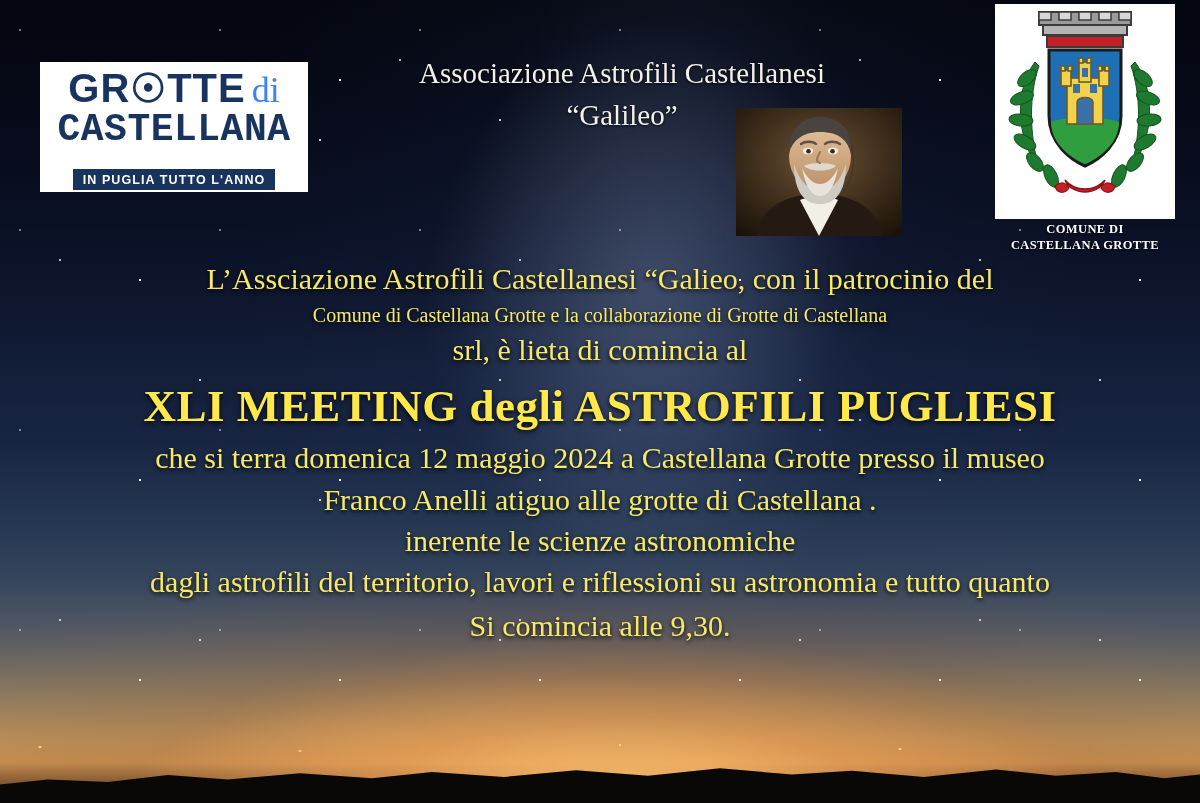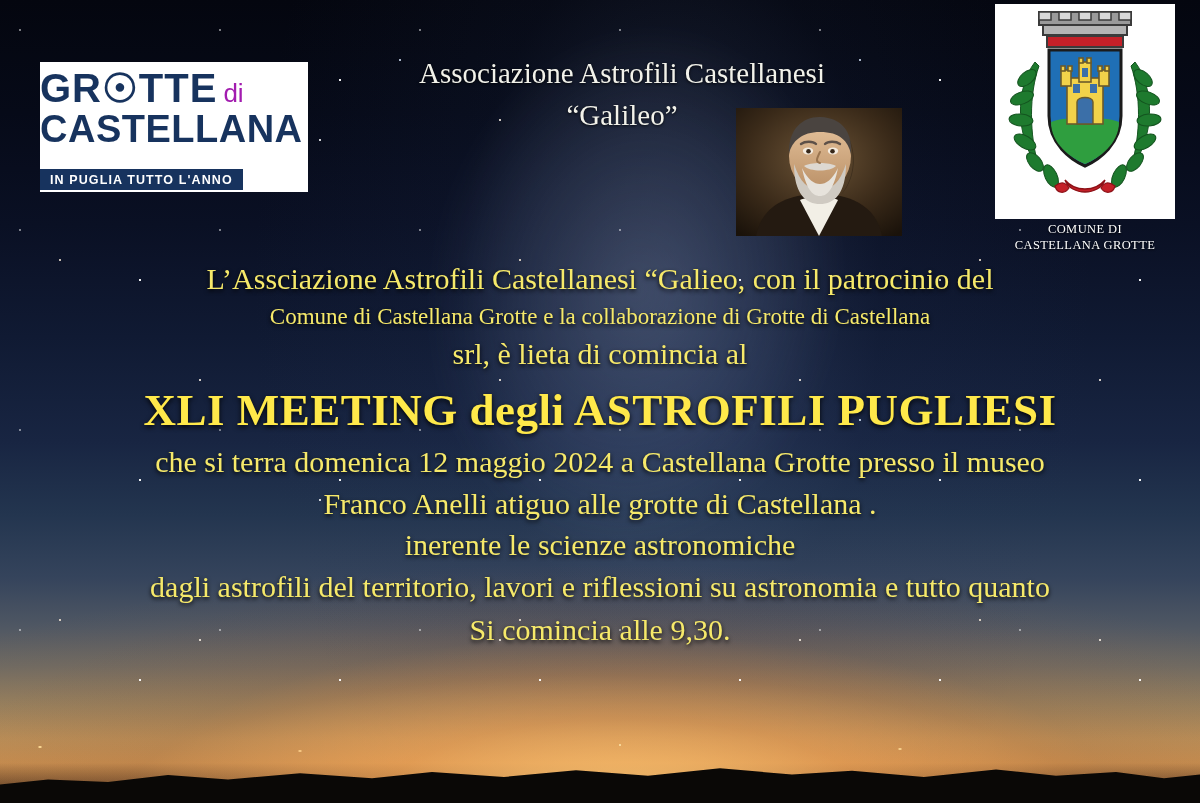--- a/index.html
+++ b/index.html
@@ -109,21 +109,21 @@
   
   .logo-grotte {
     position: absolute;
     left: 40px;
     top: 62px;
     width: 268px;
     height: 130px;
     background: #ffffff;
     display: flex;
     flex-direction: column;
-    align-items: flex-start;
+    align-items: center;
     justify-content: center;
     padding: 4px 0 0;
     box-sizing: border-box;
   }
   .lg-row1 {
     display: flex;
     align-items: baseline;
     gap: 6px;
     line-height: 1;
   }
@@ -132,27 +132,27 @@
     font-weight: bold;
     font-size: 40px;
     letter-spacing: 1px;
     color: #17335e;
   }
   .lg-grotte .oo {
     color: #17335e;
     position: relative;
   }
   .lg-dj {
-    font-family: Liberation Sans, sans-serif;
-    font-size: 26px;
-    color: #a21caf;
+    font-family: Liberation Serif, serif;
+    font-size: 36px;
+    color: #3b82f6;
     font-weight: normal;
   }
   .lg-castellana {
-    font-family: Liberation Sans, sans-serif;
+    font-family: Liberation Mono, monospace;
     font-weight: bold;
     font-size: 38px;
     letter-spacing: 0.5px;
     color: #17335e;
     line-height: 1.05;
     margin-top: 2px;
   }
   .lg-tag {
     margin-top: 20px;
     background: #17335e;
@@ -198,21 +198,21 @@
   }
   .comune-caption {
     position: absolute;
     left: 995px;
     top: 222px;
     width: 180px;
     text-align: center;
     color: #ffffff;
     font-family: "Liberation Serif", serif;
     font-size: 12.5px;
-    font-weight: normal;
+    font-weight: bold;
     line-height: 1.25;
     letter-spacing: 0.4px;
     text-shadow: 0 1px 2px rgba(0,0,0,0.9);
   }
 
   
   .body-copy {
     position: absolute;
     left: 0;
     right: 0;
@@ -221,21 +221,21 @@
     padding: 0 16px;
     box-sizing: border-box;
   }
   .line {
     color: #f6e96a;
     font-size: 30px;
     line-height: 1.42;
     text-shadow: 0 2px 4px rgba(0,0,0,0.9);
     white-space: nowrap;
   }
-  .line.wide { font-size: 23px; }
+  .line.wide { font-size: 20px; }
   .headline {
     color: #ffe94a;
     font-weight: bold;
     font-size: 45px;
     line-height: 1.28;
     margin: 6px 0 2px;
     letter-spacing: 0.5px;
     text-shadow: 0 2px 5px rgba(0,0,0,0.92);
     white-space: nowrap;
   }

